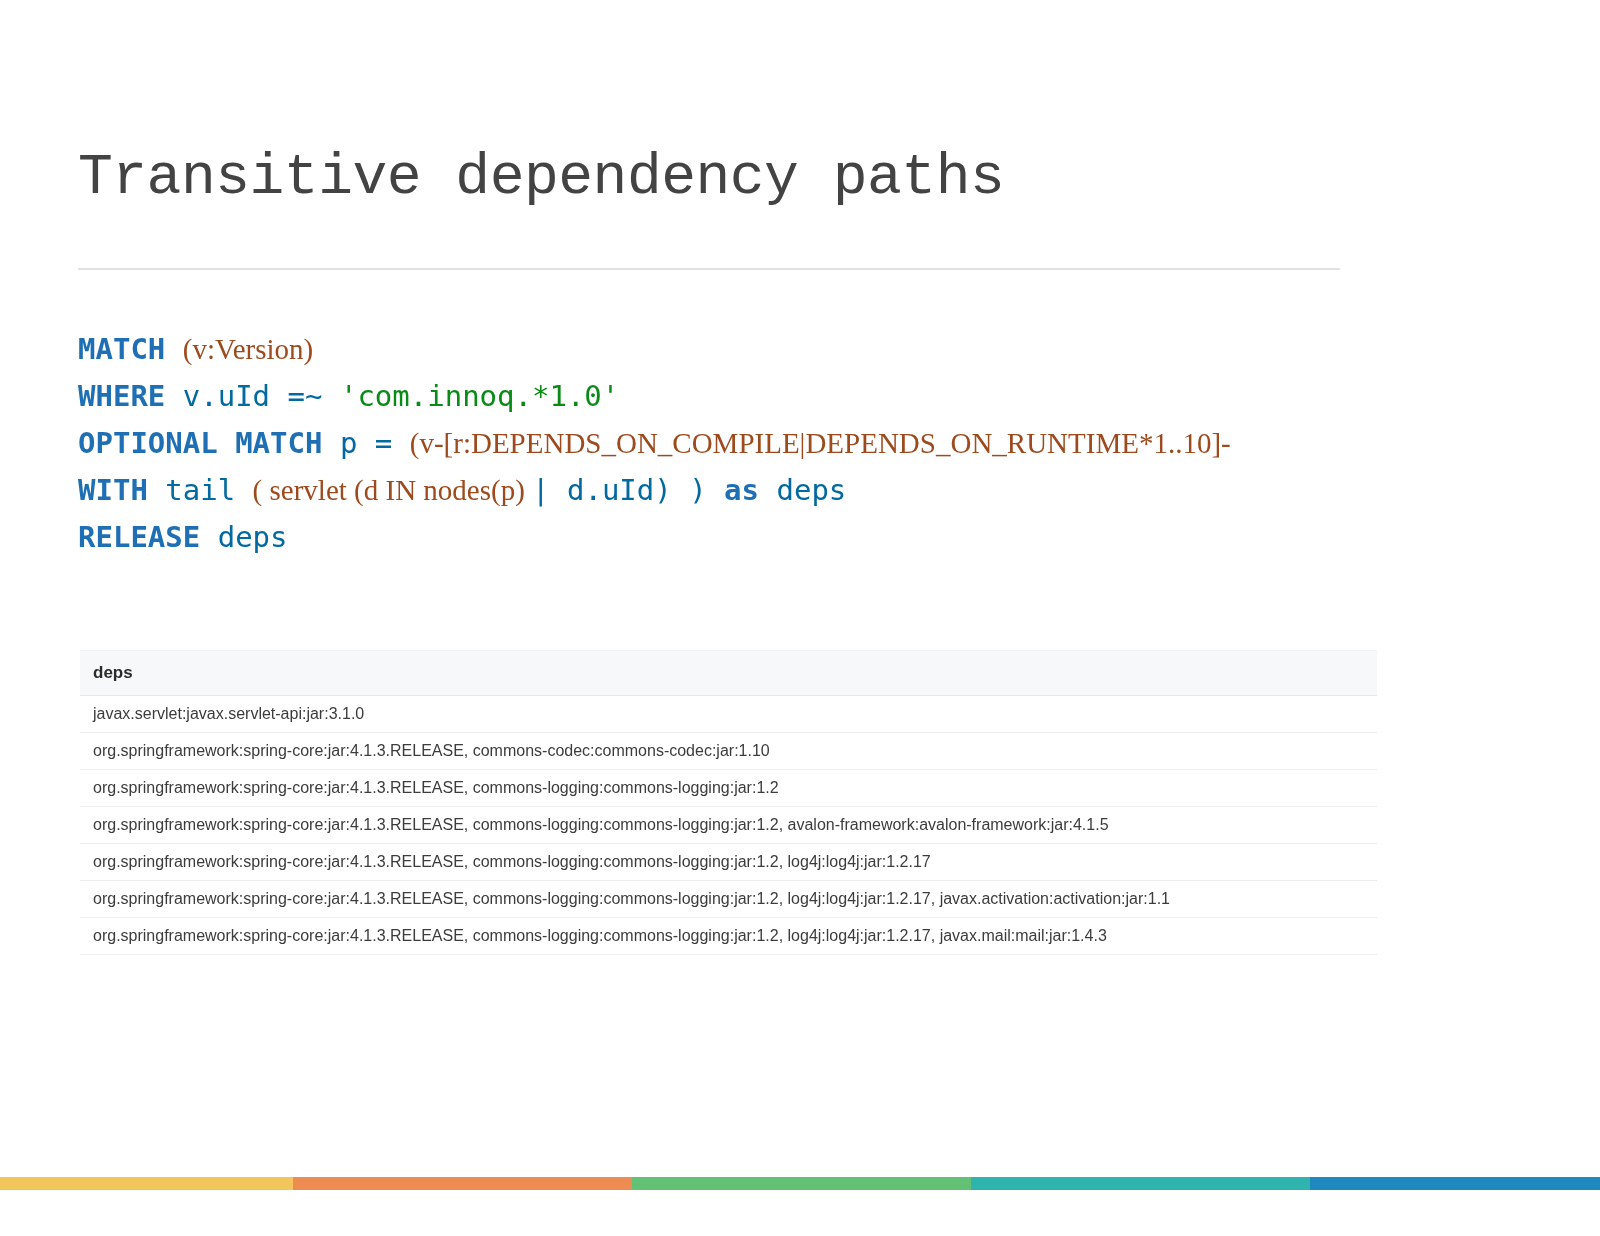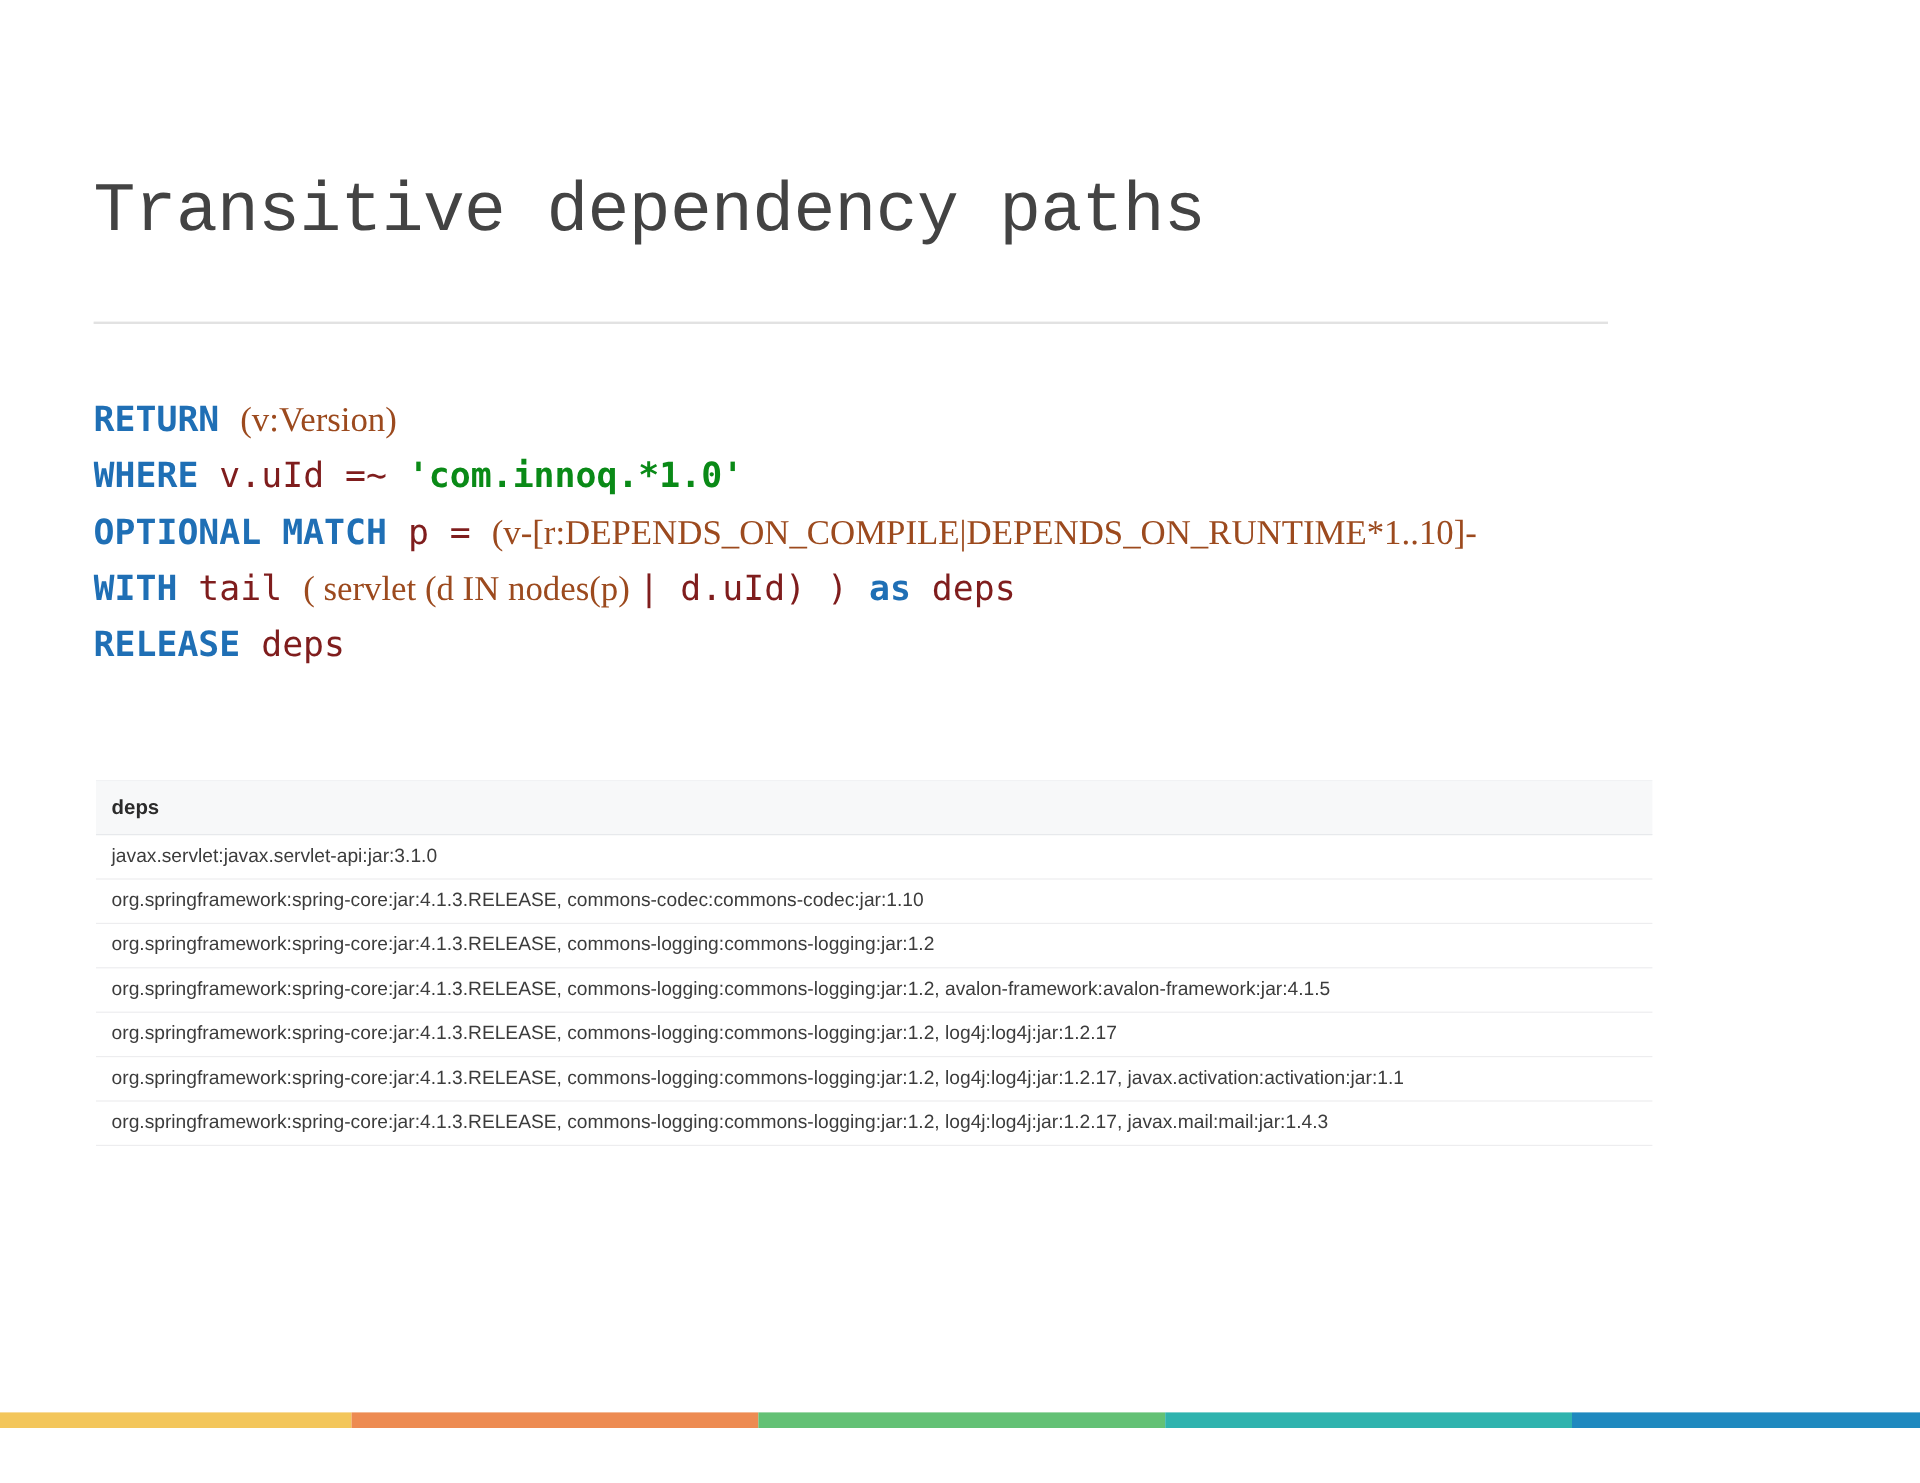--- a/index.html
+++ b/index.html
@@ -49,22 +49,22 @@
     color: #1a1a1a;
     white-space: nowrap;
     overflow: hidden;
   }
   .code-line {
     white-space: nowrap;
     height: 47px;
   }
   .kw   { color: #1f6fb5; font-weight: bold; }
   .pat  { color: #9c4a1e; font-family: Liberation Serif, serif; }
-  .str  { color: #0a8a17; font-weight: bold; }
-  .plain{ color: #7f1d1d; }
+  .str  { color: #0a8a17; }
+  .plain{ color: #0369a1; }
 
   
   .result-table {
     position: absolute;
     left: 80px;
     top: 650px;
     width: 1297px;
     border-collapse: collapse;
     font-family: "Liberation Sans", sans-serif;
     table-layout: fixed;
@@ -105,21 +105,21 @@
   .footer-seg { height: 13px; }
 </style>
 </head>
 <body>
 
 <div class="slide-title">Transitive dependency paths</div>
 
 <div class="title-rule"></div>
 
 <div class="code-block" id="code-block">
-    <div class="code-line"><span class="kw">RETURN</span><span class="plain"> </span><span class="pat">(v:Version)</span></div>
+    <div class="code-line"><span class="kw">MATCH</span><span class="plain"> </span><span class="pat">(v:Version)</span></div>
     <div class="code-line"><span class="kw">WHERE</span><span class="plain"> v.uId =~ </span><span class="str">'com.innoq.*1.0'</span></div>
     <div class="code-line"><span class="kw">OPTIONAL MATCH</span><span class="plain"> p = </span><span class="pat">(v-[r:DEPENDS_ON_COMPILE|DEPENDS_ON_RUNTIME*1..10]-</span></div>
     <div class="code-line"><span class="kw">WITH</span><span class="plain"> tail </span><span class="pat">( servlet (d IN nodes(p) </span><span class="plain">| d.uId) ) </span><span class="kw">as</span><span class="plain"> deps</span></div>
     <div class="code-line"><span class="kw">RELEASE</span><span class="plain"> deps</span></div>
   </div>
 
 <table class="result-table">
   <thead>
     <tr>
       <th>deps</th>

